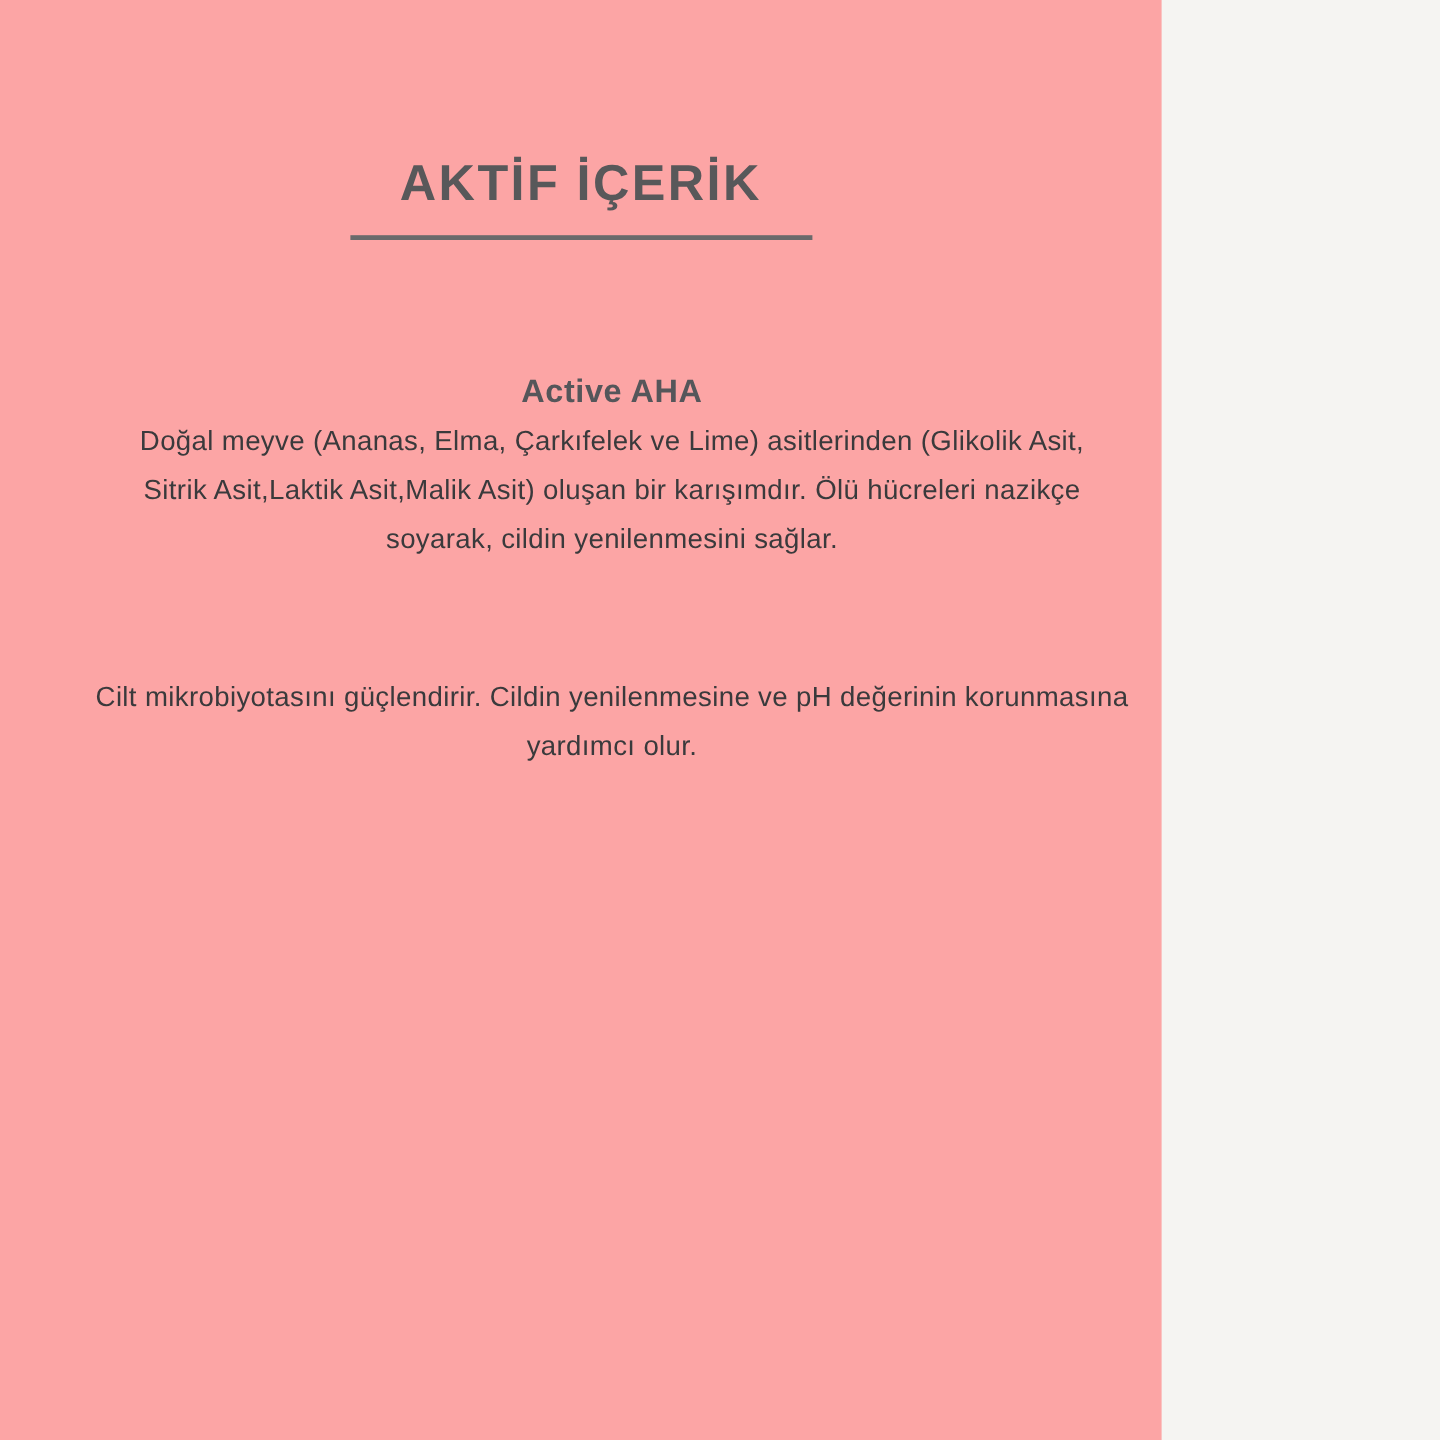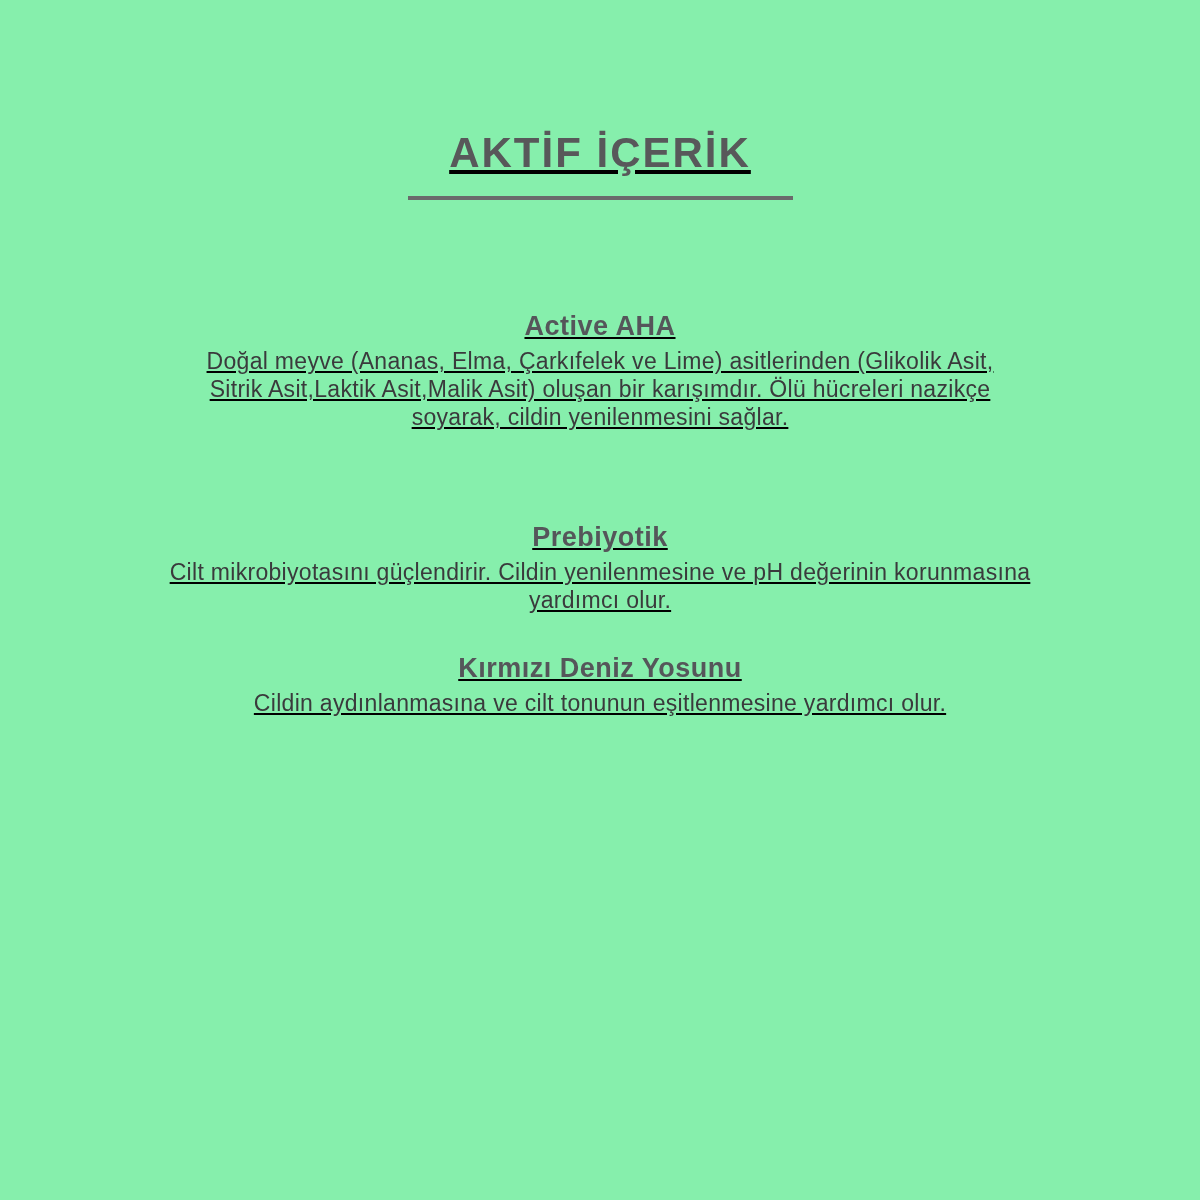--- a/index.html
+++ b/index.html
@@ -5,26 +5,25 @@
   html, body {
     margin: 0;
     padding: 0;
   }
   body {
     font-family: "Liberation Sans", "DejaVu Sans", sans-serif;
     background: #f5f4f2;
   }
   .page {
     position: relative;
-    width: 1200px;
+    width: 968px;
     height: 1200px;
-    background: #86efac;
+    background: #fca5a5;
     overflow: hidden;
     text-align: center;
-    text-decoration: underline;
   }
   .page-title {
     padding-top: 130px;
     margin: 0;
     font-size: 42px;
     font-weight: 700;
     letter-spacing: 2px;
     color: #58585a;
     line-height: 1.1;
   }
@@ -46,21 +45,21 @@
     letter-spacing: 0.5px;
     color: #55565a;
     line-height: 32px;
   }
   .section p {
     margin: 5px 0 0 0;
     font-size: 23px;
     font-weight: 500;
     letter-spacing: 0.3px;
     color: #3a3a3c;
-    line-height: 28px;
+    line-height: 41px;
     white-space: pre-line;
   }
   .section-1 { margin-top: 110px; }
   .section-2 { margin-top: 90px; }
   .section-3 { margin-top: 44px; }
   .section-4 { margin-top: 52px; }
   .section-5 { margin-top: 38px; }
 </style>
 </head>
 <body>
@@ -77,23 +76,18 @@
 soyarak, cildin yenilenmesini sağlar.</p>
     </div>
 
     <div class="section section-2">
     </div>
 
     <div class="section section-3">
     </div>
 
     <div class="section section-4">
-      <h2>Prebiyotik</h2>
       <p>Cilt mikrobiyotasını güçlendirir. Cildin yenilenmesine ve pH değerinin korunmasına
 yardımcı olur.</p>
     </div>
 
-    <div class="section section-5">
-      <h2>Kırmızı Deniz Yosunu</h2>
-      <p>Cildin aydınlanmasına ve cilt tonunun eşitlenmesine yardımcı olur.</p>
-    </div>
   </div>
 </div>
 
 </body></html>

